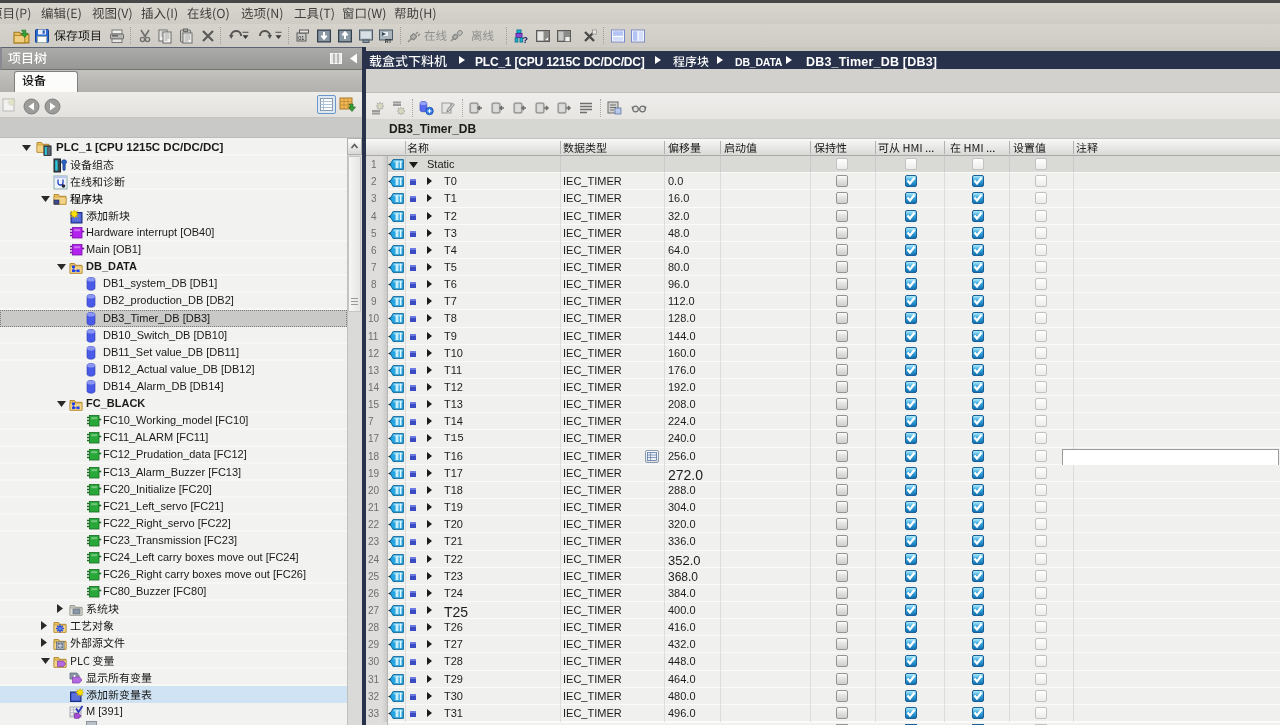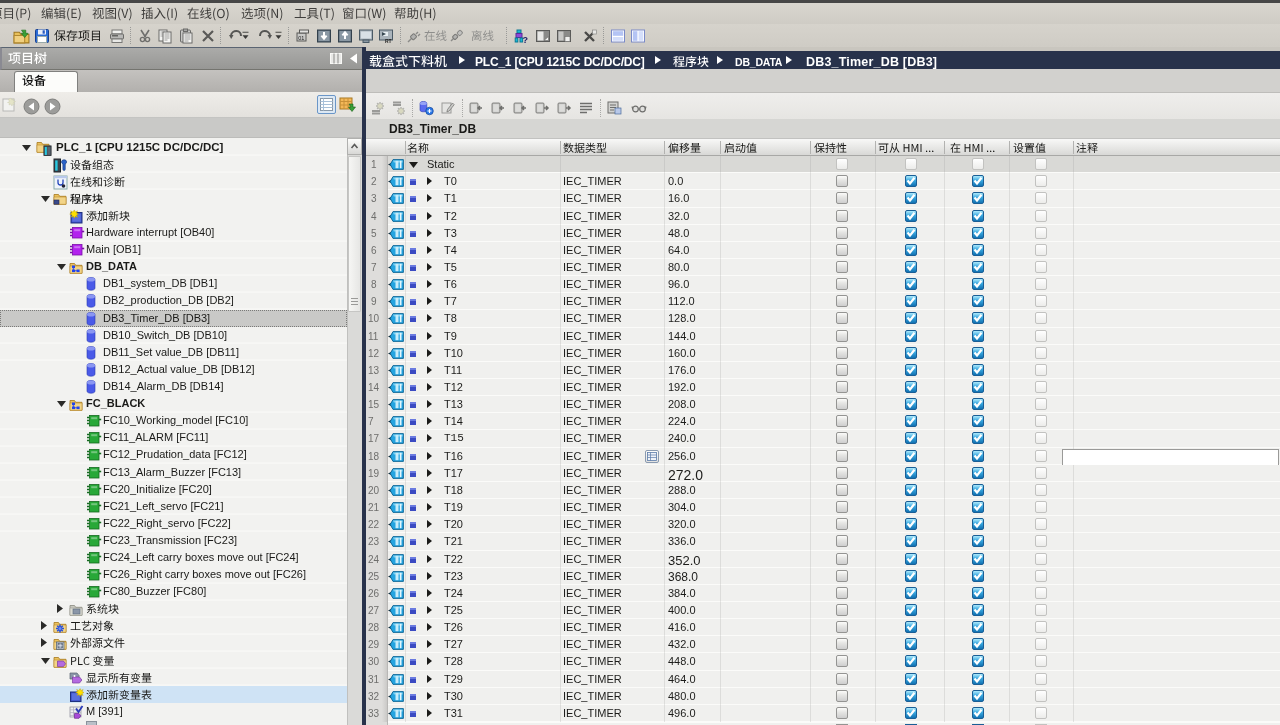--- a/index.html
+++ b/index.html
@@ -2120,21 +2120,21 @@
     <svg width="6" height="6" viewBox="0 0 6 6">
       <rect width="6" height="6" fill="#3a4ac2"></rect>
       <rect width="6" height="2" fill="#6a7ae0"></rect>
     </svg>
   </div>
 <div style="position:absolute;left:427px;top:606px;width:5px;height:8px;">
     <svg width="5" height="8" viewBox="0 0 5 8">
       <path d="M0 0 v8 L5 4z" fill="#1a1a18"></path>
     </svg>
   </div>
-<div style="position:absolute;left:444px;top:604px;font-size:11px;color:#1c1c1a;font-weight:400;white-space:nowrap;line-height:1.2;">T25</div>
+<div style="position:absolute;left:444px;top:604px;font-size:14px;color:#1c1c1a;font-weight:400;white-space:nowrap;line-height:1.2;">T25</div>
 <div style="position:absolute;left:563px;top:604px;font-size:11px;color:#1c1c1a;font-weight:400;white-space:nowrap;line-height:1.2;">IEC_TIMER</div>
 <div style="position:absolute;left:668px;top:604px;font-size:11px;color:#1c1c1a;font-weight:400;white-space:nowrap;line-height:1.2;">400.0</div>
 <div class="cb cbu" style="left:836px;top:604px"></div>
 <div class="cb cbc" style="left:905px;top:604px">
     <svg width="12" height="12" viewBox="0 0 12 12" style="position:absolute;left:-1px;top:-1px">
       <path d="M2.5 5.5 L5 8.5 L9.5 2.8" stroke="#ffffff" stroke-width="2.2" fill="none"></path>
     </svg>
   </div>
 <div class="cb cbc" style="left:972px;top:604px">
     <svg width="12" height="12" viewBox="0 0 12 12" style="position:absolute;left:-1px;top:-1px">

